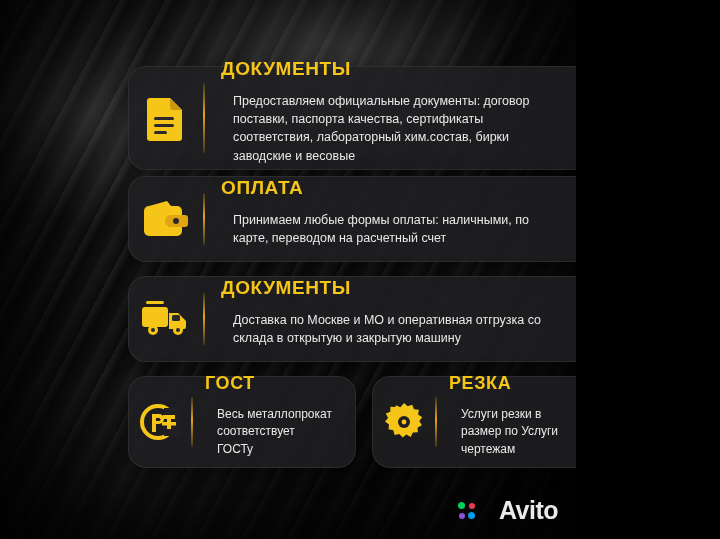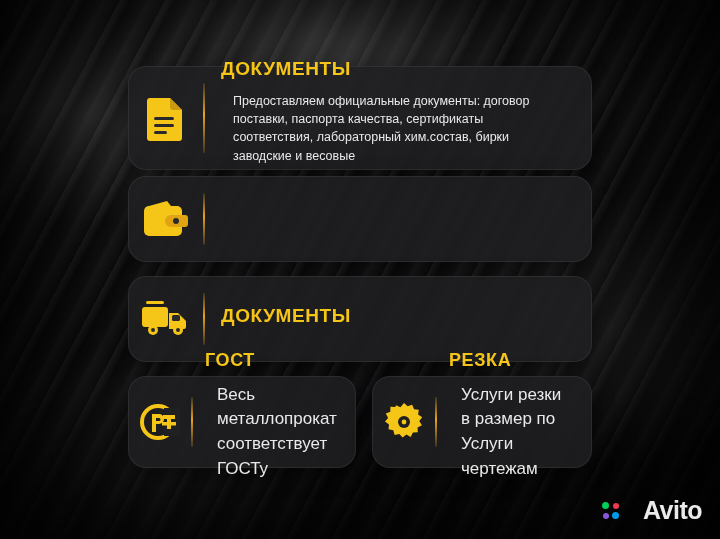--- a/index.html
+++ b/index.html
@@ -8,21 +8,21 @@
     background: #000;
   }
   body {
     width: 720px;
     height: 539px;
     overflow: hidden;
     font-family: "Liberation Sans", sans-serif;
   }
   .stage {
     position: relative;
-    width: 720px;
+    width: 576px;
     height: 539px;
     overflow: hidden;
     background: #a21caf;
   }
   
   .bg {
     position: absolute;
     inset: 0;
     background:
       linear-gradient(115deg, rgba(255,255,255,0.05) 0 2px, rgba(0,0,0,0) 2px 14px),
@@ -116,21 +116,21 @@
 
   
   #card-documents { left: 128px; top: 66px;  width: 464px; height: 104px; }
   #card-payment   { left: 128px; top: 176px; width: 464px; height: 86px; }
   #card-delivery  { left: 128px; top: 276px; width: 464px; height: 86px; }
   #card-gost      { left: 128px; top: 376px; width: 228px; height: 92px; }
   #card-cutting   { left: 372px; top: 376px; width: 220px; height: 92px; }
 
   #card-gost .card-icon, #card-cutting .card-icon { width: 62px; }
   #card-gost .card-title, #card-cutting .card-title { font-size: 18px; margin-bottom: 8px; }
-  #card-gost .card-text, #card-cutting .card-text { font-size: 17px; }
+  #card-gost .card-text, #card-cutting .card-text { font-size: 12px; }
   #card-gost .divider, #card-cutting .divider { margin: 20px 0; }
   #card-gost .card-body, #card-cutting .card-body { padding-left: 12px; padding-right: 10px; }
 
   
   .watermark {
     position: absolute;
     right: 18px;
     bottom: 14px;
     display: flex;
     align-items: center;
@@ -190,38 +190,43 @@
     <div class="card" id="card-payment">
       <div class="card-icon">
         <svg width="46" height="40" viewBox="0 0 46 40" aria-hidden="true">
           <path d="M6 7h28a5 5 0 0 1 5 5v20a5 5 0 0 1-5 5H6a5 5 0 0 1-5-5V12a5 5 0 0 1 5-5z" fill="#f5c518"></path>
           <path d="M6 7h22l-4-5-18 5z" fill="#f5c518"></path>
           <path d="M28 16h14a3 3 0 0 1 3 3v6a3 3 0 0 1-3 3H28a6 6 0 0 1 0-12z" fill="#e0a413"></path>
           <circle cx="33" cy="22" r="3" fill="#2a2a2c"></circle>
         </svg>
       </div>
       <div class="divider"></div>
+      <div class="card-body">
+        <p class="card-title">ОПЛАТА</p>
+        <p class="card-text">Принимаем любые формы оплаты: наличными, по карте, переводом на расчетный счет</p>
+      </div>
     </div>
 
     <div class="card" id="card-delivery">
       <div class="card-icon">
         <svg width="50" height="40" viewBox="0 0 50 40" aria-hidden="true">
           <rect x="1" y="8" width="26" height="20" rx="3" fill="#f5c518"></rect>
           <path d="M28 14h9l8 8v6a2 2 0 0 1-2 2H28z" fill="#f5c518"></path>
           <rect x="31" y="16" width="8" height="6" rx="1.5" fill="#2a2a2c"></rect>
           <circle cx="12" cy="31" r="5" fill="#f5c518"></circle>
           <circle cx="12" cy="31" r="2" fill="#2a2a2c"></circle>
           <circle cx="37" cy="31" r="5" fill="#f5c518"></circle>
           <circle cx="37" cy="31" r="2" fill="#2a2a2c"></circle>
           <rect x="5" y="2" width="18" height="3" rx="1.5" fill="#f5c518"></rect>
         </svg>
       </div>
       <div class="divider"></div>
       <div class="card-body">
         <p class="card-title">ДОКУМЕНТЫ</p>
+        <p class="card-text">Доставка по Москве и МО и оперативная отгрузка со склада в открытую и закрытую машину</p>
       </div>
     </div>
 
     <div class="card" id="card-gost">
       <div class="card-icon">
         <svg width="44" height="40" viewBox="0 0 44 40" aria-hidden="true">
           <path d="M20 4c9 0 16 7 16 16s-7 16-16 16S4 29 4 20 11 4 20 4z" fill="none" stroke="#f5c518" stroke-width="4"></path>
           <path d="M26 6h16v28H26z" fill="#202022"></path>
           <path d="M14 12h7a5 5 0 0 1 0 10h-3v8h-4V12zm4 4v3h3a1.5 1.5 0 0 0 0-3h-3z" fill="#f5c518"></path>
           <path d="M25 13h12v4h-4v10h-4V17h-4z" fill="#f5c518"></path>

